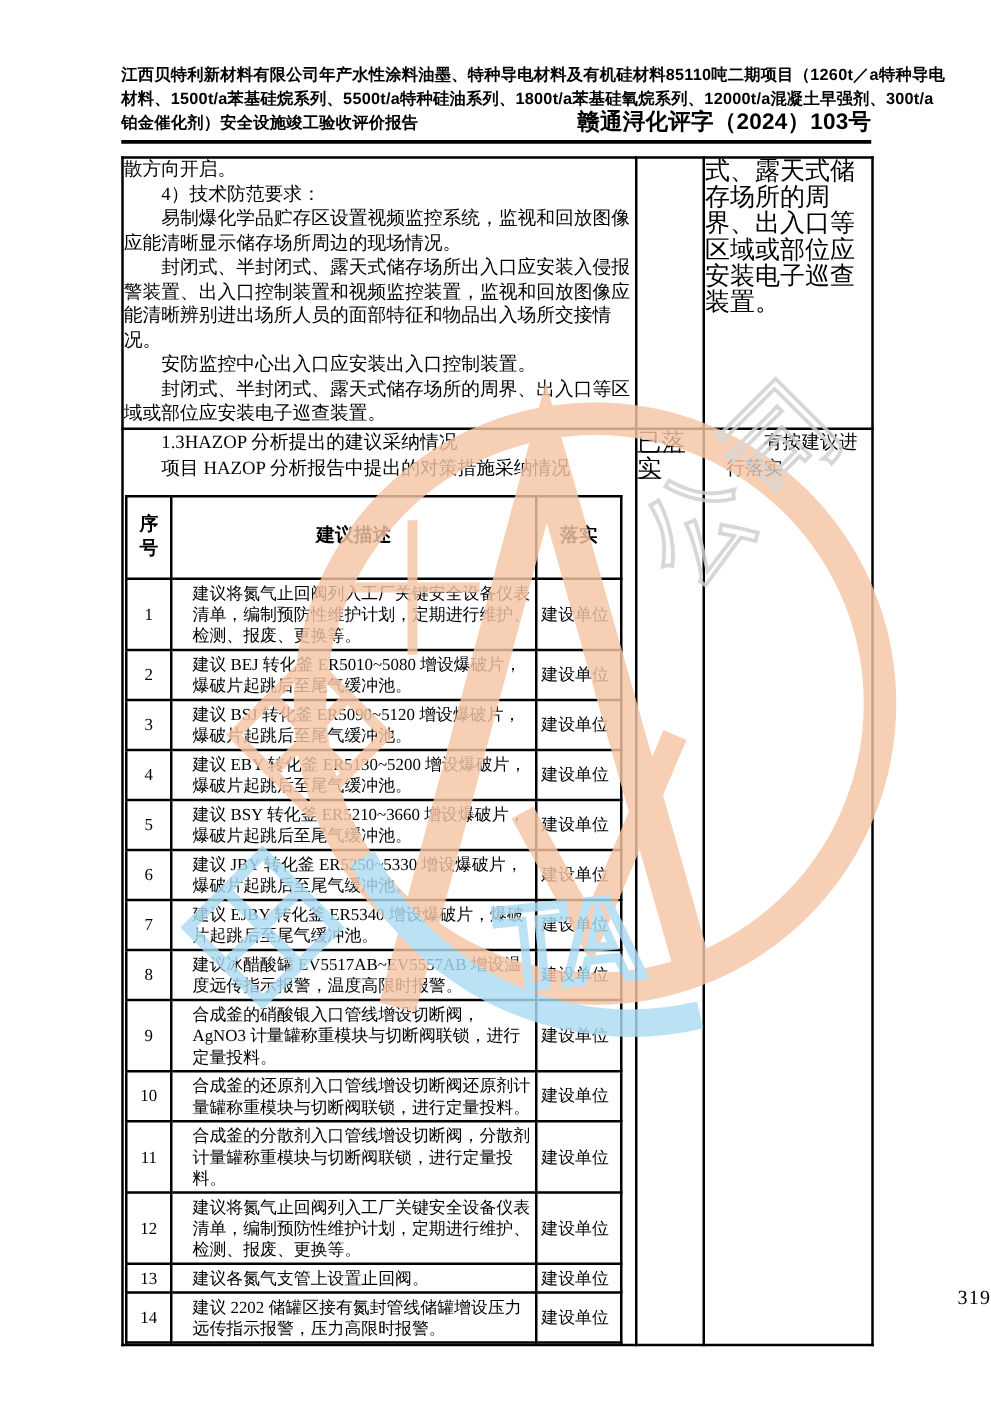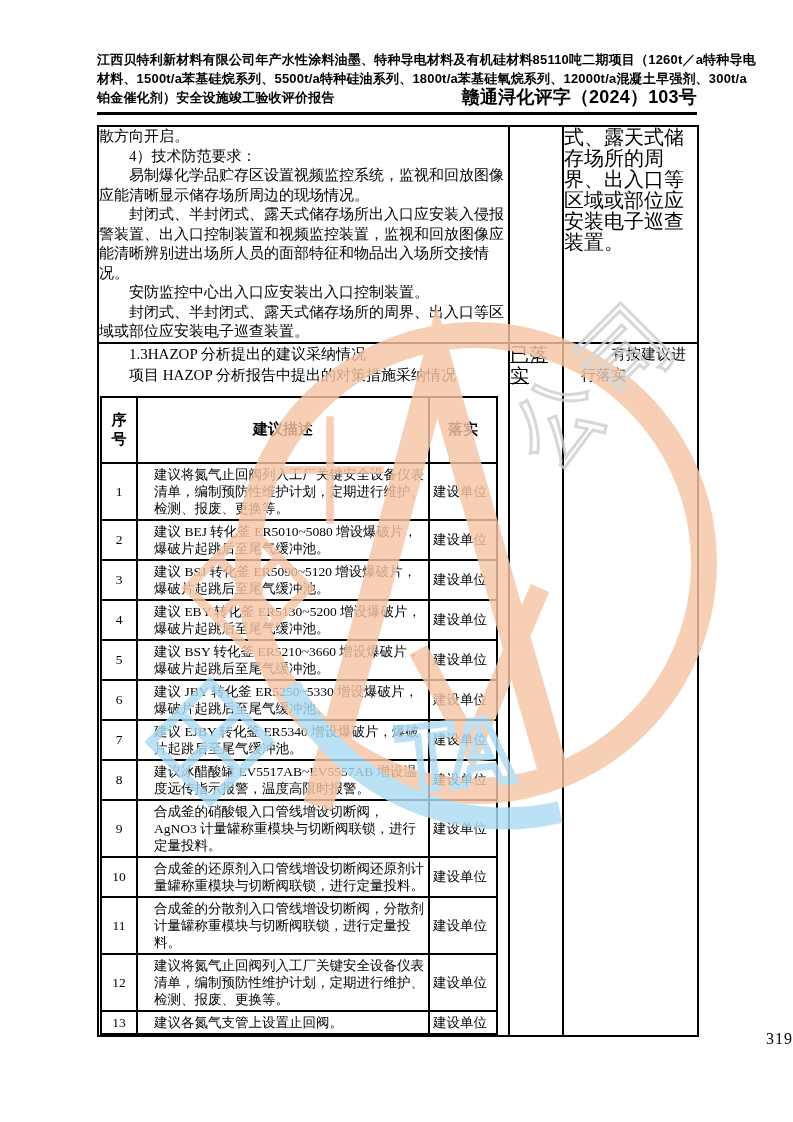--- a/index.html
+++ b/index.html
@@ -180,20 +180,25 @@
                 <tr>
                   <td class="no">12</td>
                   <td class="desc">建议将氮气止回阀列入工厂关键安全设备仪表清单，编制预防性维护计划，定期进行维护、检测、报废、更换等。</td>
                   <td class="impl">建设单位</td>
                 </tr>
                 <tr>
                   <td class="no">13</td>
                   <td class="desc">建议各氮气支管上设置止回阀。</td>
                   <td class="impl">建设单位</td>
                 </tr>
+                <tr>
+                  <td class="no">14</td>
+                  <td class="desc">建议 2202 储罐区接有氮封管线储罐增设压力远传指示报警，压力高限时报警。</td>
+                  <td class="impl">建设单位</td>
+                </tr>
               </tbody>
         </table>
       </td>
       <td class="cellB2">已落实</td>
       <td class="cellB3">
         <div class="remark">有按建议进行落实</div>
       </td>
     </tr>
   </tbody>
     </table>

